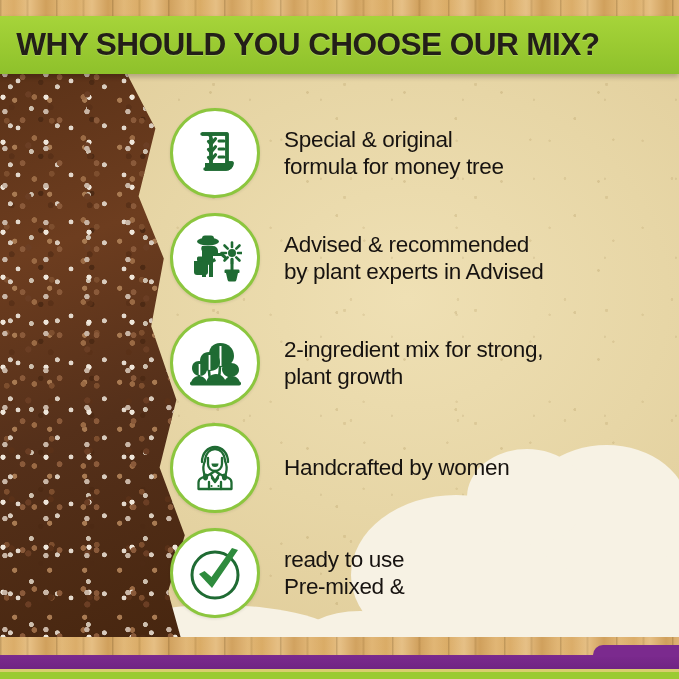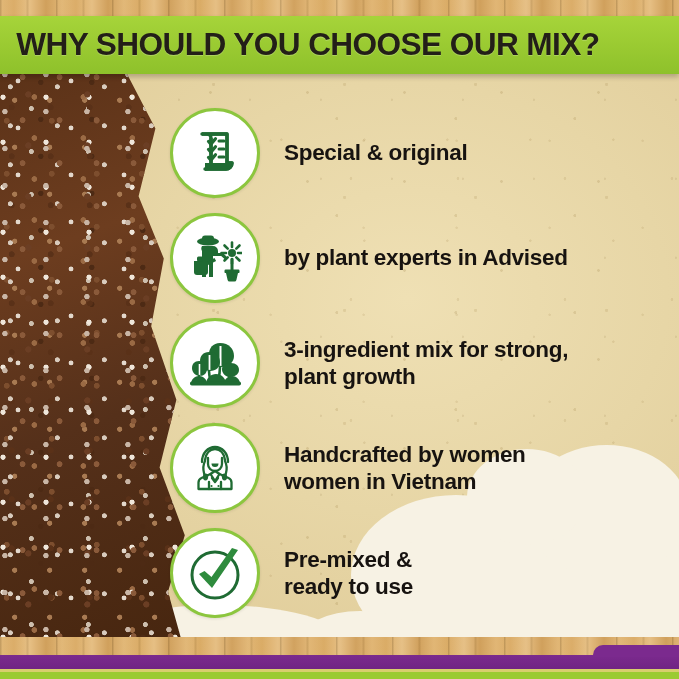--- a/index.html
+++ b/index.html
@@ -116,21 +116,21 @@
   .badge{
     width:84px;height:84px;flex:0 0 84px;border-radius:50%;
     background:#ffffff;border:3px solid #8cc63e;
     display:flex;align-items:center;justify-content:center;
     box-shadow:0 1px 3px rgba(0,0,0,.10);
   }
   .badge svg{display:block;}
   .txt{
     margin-left:24px;
     font-family:"Liberation Sans", sans-serif;
-    font-size:22.5px;line-height:1.2;font-weight:700;
+    font-size:22.5px;line-height:1.2;font-weight:400;
     color:#171310;letter-spacing:-0.3px;
   }
   .txt span{display:block;white-space:nowrap;}
 </style>
 </head>
 <body>
 
 <div class="stage">
 
   <div class="wood"></div>
@@ -174,20 +174,21 @@
             <g stroke="#1f6b33" stroke-width="3" stroke-linecap="round">
               <path d="M30 14 h5"></path>
                 <path d="M30 22 h5"></path>
                 <path d="M30 30 h5"></path>
             </g>
           </svg>
         </span>
       </div>
       <div class="txt">
         <span>Special &amp; original</span>
+        <span>formula for money tree</span>
       </div>
     </div>
 
     <div class="row">
       <div class="badge">
         <span>
           <svg width="54" height="54" viewBox="0 0 54 54">
             <g fill="#1f6b33">
               <ellipse cx="20" cy="10.5" rx="11" ry="4"></ellipse>
               <path d="M17 4.5 h6 a3 3 0 0 1 3 3 v3.5 h-12 V7.5 a3 3 0 0 1 3 -3 z"></path>
@@ -208,20 +209,21 @@
                 <path d="M39.7 17.7 l-3.2 -3.2"></path>
                   <path d="M48.3 26.3 l3.2 3.2"></path>
                 <path d="M39.7 26.3 l-3.2 3.2"></path>
                   <path d="M48.3 17.7 l3.2 -3.2"></path>
               </g>
             </g>
           </svg>
         </span>
       </div>
       <div class="txt">
+        <span>Advised &amp; recommended</span>
         <span>by plant experts in Advised</span>
       </div>
     </div>
 
     <div class="row">
       <div class="badge">
         <span>
           <svg width="56" height="52" viewBox="0 0 56 52">
             <g fill="#1f6b33">
 
@@ -245,21 +247,21 @@
 
               <path d="M4 47 c0 -5 4 -8 8 -8 c4 0 8 3 8 8 z"></path>
               <path d="M19 47 c0 -6 5 -10 10 -10 c5 0 10 4 10 10 z"></path>
               <path d="M37 47 c0 -5 4 -8 8 -8 c4 0 8 3 8 8 z"></path>
               <rect x="3" y="44.5" width="51" height="4" rx="1.8"></rect>
             </g>
           </svg>
         </span>
       </div>
       <div class="txt">
-        <span>3-ingredient mix for strong,</span>
+        <span>2-ingredient mix for strong,</span>
         <span>plant growth</span>
       </div>
     </div>
 
     <div class="row">
       <div class="badge">
         <span>
           <svg width="52" height="52" viewBox="0 0 52 52">
             <g fill="none" stroke="#1f6b33" stroke-width="2.3" stroke-linecap="round" stroke-linejoin="round">
 
@@ -283,36 +285,35 @@
               <path d="M20 40 v7"></path>
                 <path d="M32 40 v7"></path>
               <circle cx="22.5" cy="44" r="1.1" fill="#1f6b33" stroke="none"></circle>
               <circle cx="29.5" cy="44" r="1.1" fill="#1f6b33" stroke="none"></circle>
             </g>
           </svg>
         </span>
       </div>
       <div class="txt">
         <span>Handcrafted by women</span>
-        <span>women in Vietnam</span>
       </div>
     </div>
 
     <div class="row">
       <div class="badge">
         <span>
           <svg width="58" height="58" viewBox="0 0 58 58">
             <circle cx="29" cy="31" r="23" fill="none" stroke="#1f6b33" stroke-width="3"></circle>
             <path d="M13 30 l13 14 L52 6 l-6 -2 L25.5 33 l-7 -6 z" fill="#2e8b3d"></path>
           </svg>
         </span>
       </div>
       <div class="txt">
+        <span>ready to use</span>
         <span>Pre-mixed &amp;</span>
-        <span>ready to use</span>
       </div>
     </div>
 
   </div>
 
   <div class="footer">
     <div class="f-purple"></div>
     <div class="f-line"></div>
     <div class="f-green"></div>
   </div>

